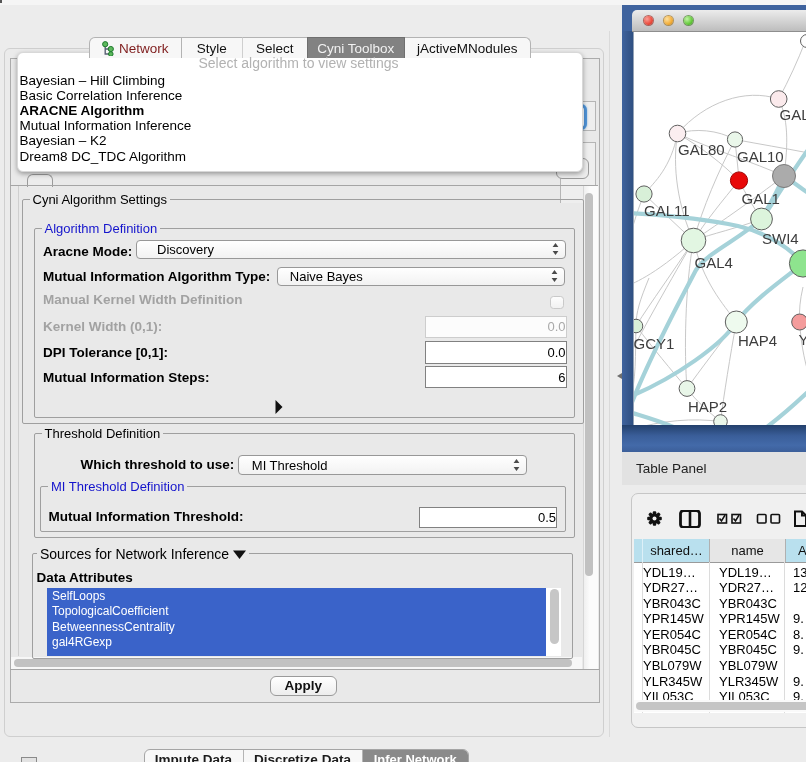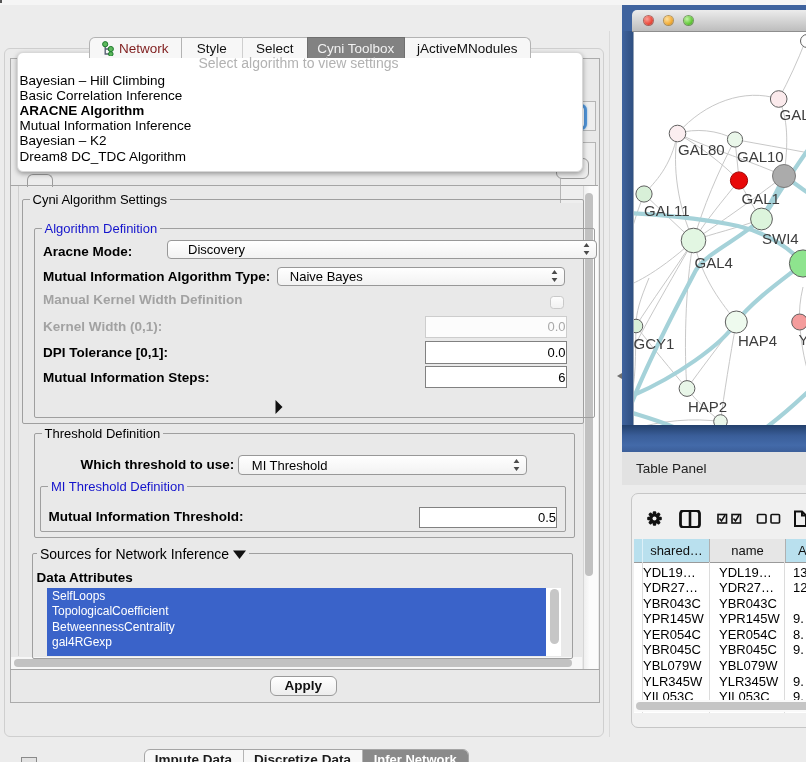--- a/index.html
+++ b/index.html
@@ -46,26 +46,26 @@
   <div class="abs" style="left:584.5px;top:193px;width:8.5px;height:383px;background:#c1c1c1;border-radius:4.5px;"></div>
 
   <div class="abs" style="left:11px;top:656.5px;width:571px;height:12px;background:#f7f7f7;"></div>
   <div class="abs" style="left:14px;top:658.5px;width:558px;height:8px;background:#c2c2c2;border-radius:4px;"></div>
   <div class="hline" style="left:10px;top:669px;width:588.5px;"></div>
 
   <div class="grp" style="left:21.5px;top:199px;width:560px;height:223px;">
     <span class="gtitle" style="color:#000;">Cyni Algorithm Settings</span>
   </div>
 
-  <div class="grp" style="left:33.5px;top:227.5px;width:539px;height:188.5px;padding-left:20px;">
+  <div class="grp" style="left:33.5px;top:227.5px;width:539px;height:188.5px;">
     <span class="gtitle" style="color:#1414cc;">Algorithm Definition</span>
   </div>
 
   <div class="abs lab" style="left:43px;top:244px;">Aracne Mode:</div>
-  <div class="combo" style="left:136px;top:239.5px;width:429.5px;height:19.5px;margin-left:31px;">
+  <div class="combo" style="left:136px;top:239.5px;width:429.5px;height:19.5px;">
     <span class="ctext" style="left:20px;">Discovery</span>
     <svg class="carr" viewBox="0 0 7 12">
         <path d="M3.5 0 L6.4 4 H0.6 Z M3.5 12 L6.4 8 H0.6 Z" fill="#4a4a4a"></path>
       </svg>
   </div>
 
   <div class="abs lab" style="left:43px;top:268.5px;">Mutual Information Algorithm Type:</div>
   <div class="combo" style="left:276.8px;top:266.5px;width:288.7px;height:19.3px;">
     <span class="ctext" style="left:12px;">Naive Bayes</span>
     <svg class="carr" viewBox="0 0 7 12">

